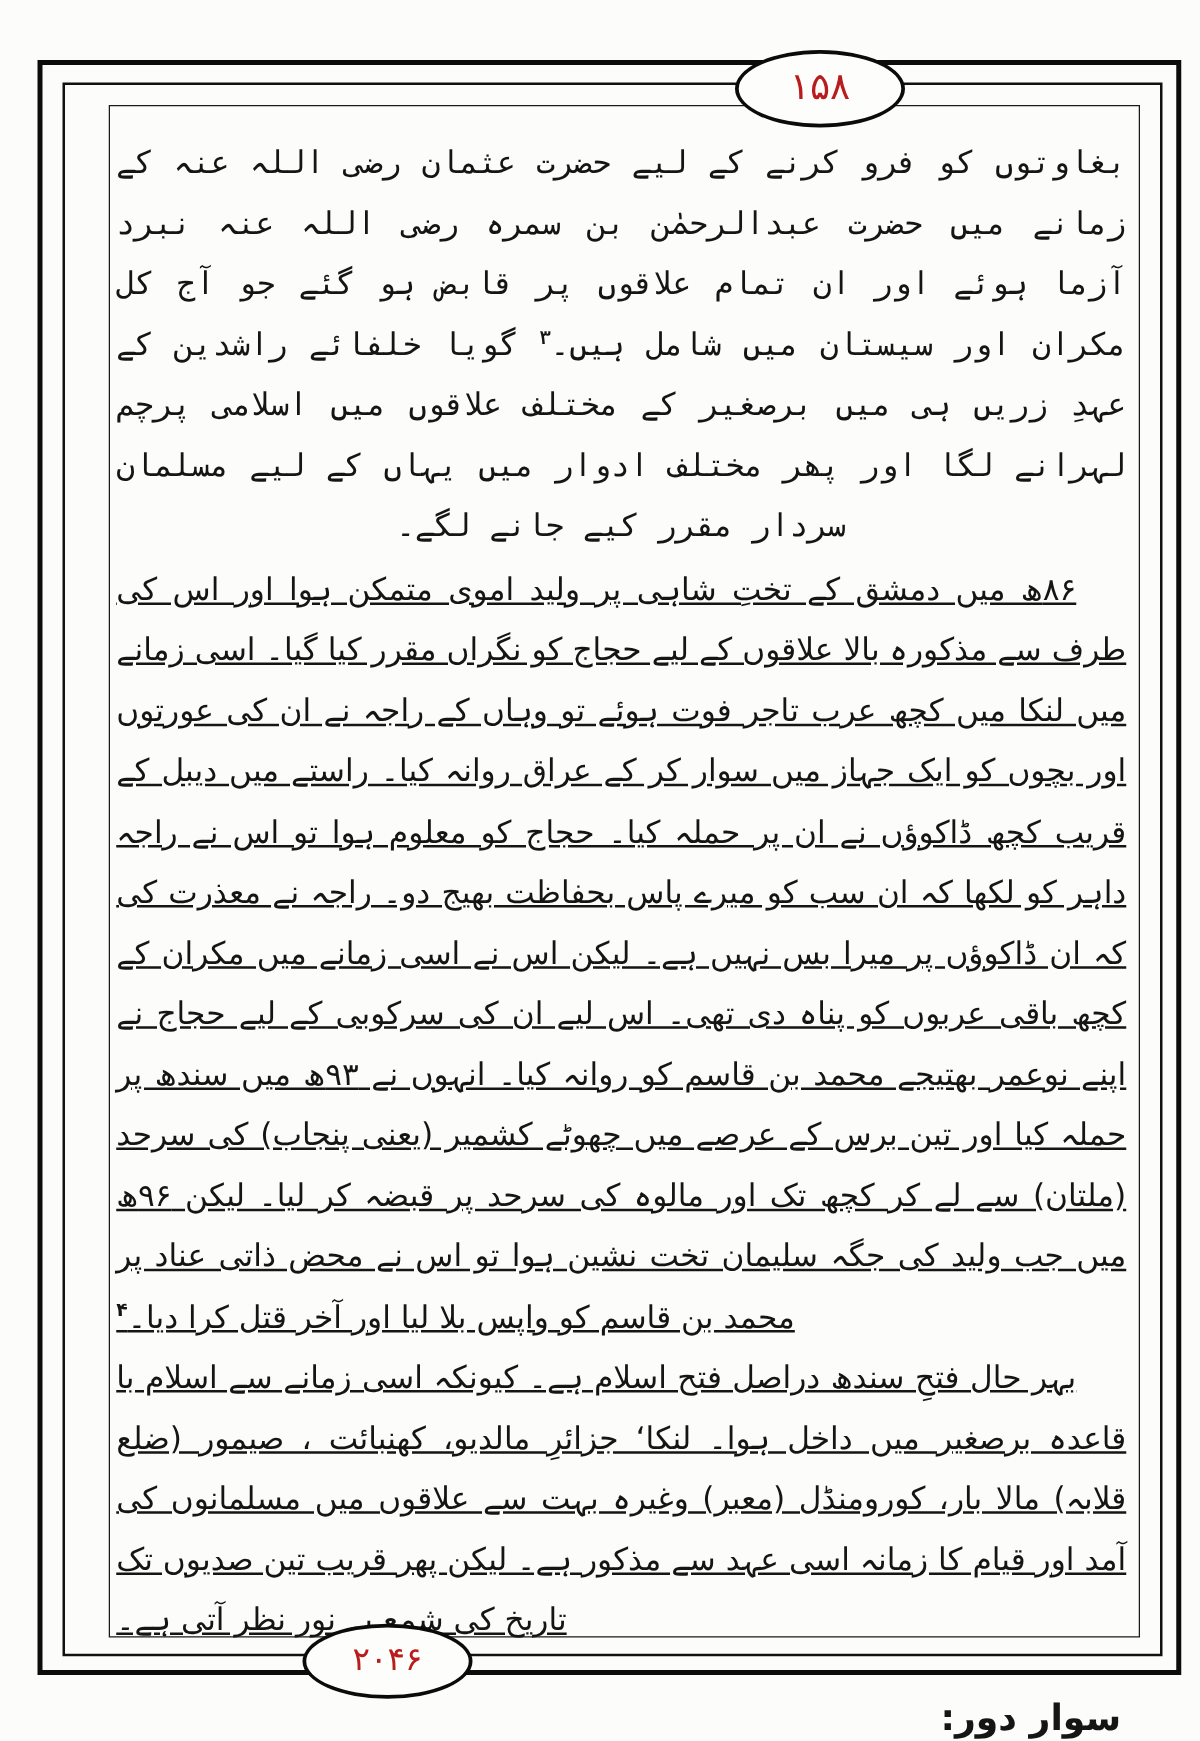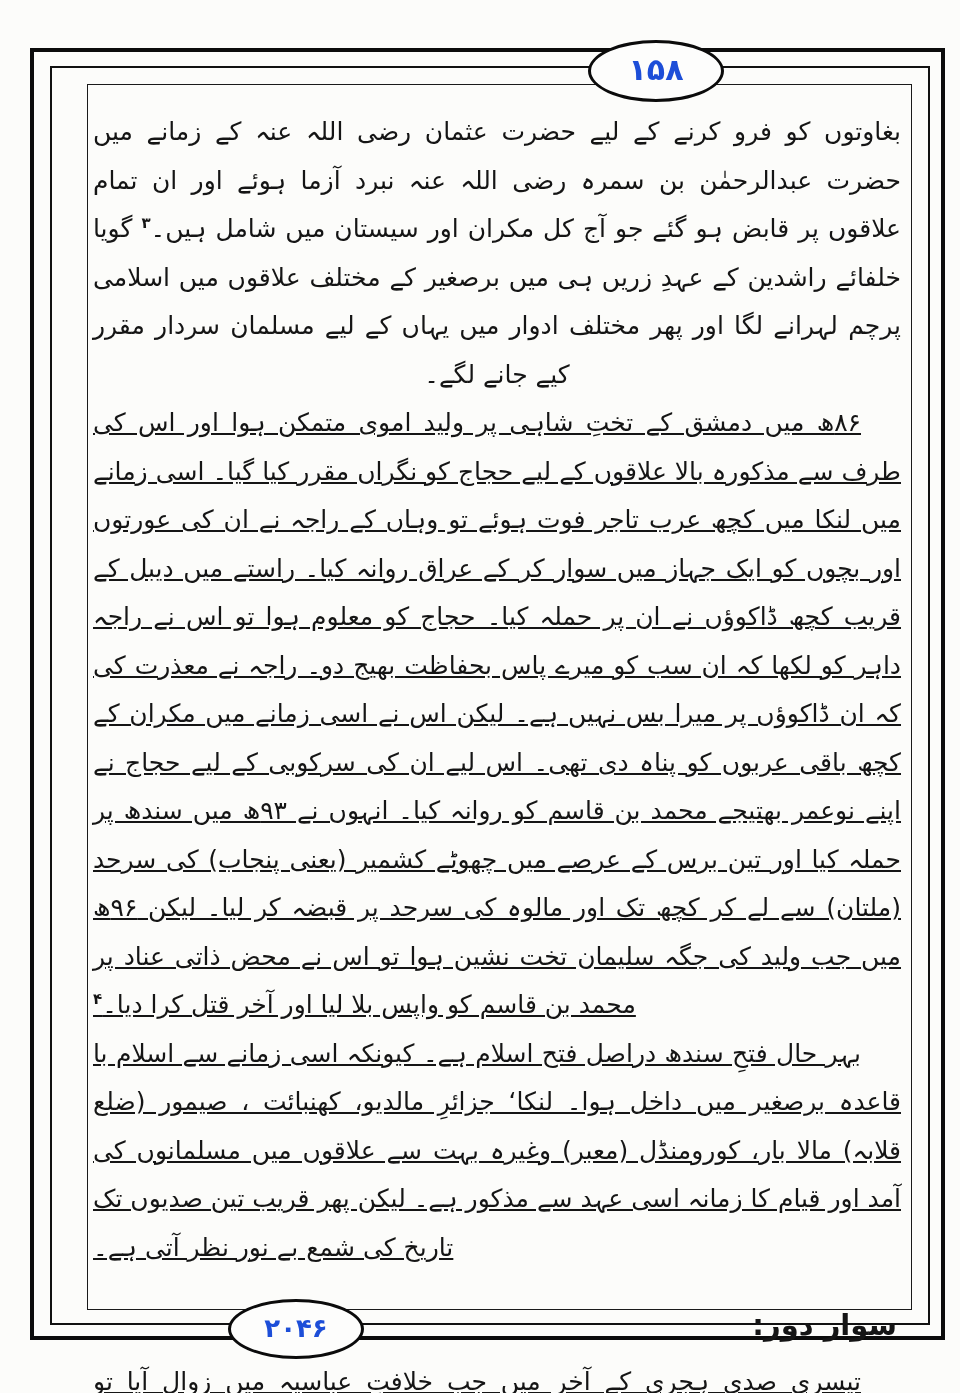--- a/index.html
+++ b/index.html
@@ -15,37 +15,37 @@
   .frame-mid{left:50px;top:66px;right:30px;bottom:68px;border:2px solid #111;}
   .frame-inner{left:87px;top:84px;right:48px;bottom:83px;border:1.5px solid #1a1a1a;}
 
   
   .cartouche{
     position:absolute;z-index:6;background:#fdfdfc;
     border:3.5px solid #0b0b0b;border-radius:50%;
     display:flex;align-items:center;justify-content:center;
   }
   .cartouche-top{left:588px;top:40px;width:130px;height:56px;}
-  .cartouche-bottom{left:228px;top:1299px;width:130px;height:54px;}
+  .cartouche-bottom{left:242px;top:1299px;width:130px;height:54px;}
   .cartouche .num{
-    font-weight:bold;letter-spacing:3px;line-height:1;
-    font-size:30px;color:#1d4ed8;transform:translateY(-1px);
+    font-weight:normal;letter-spacing:3px;line-height:1;
+    font-size:30px;color:#b91c1c;transform:translateY(-1px);
   }
   .cartouche-bottom .num{font-size:26px;}
 
   
   .text-area{
     position:absolute;left:93px;top:108px;width:808px;z-index:3;
     direction:rtl;unicode-bidi:embed;
     font-size:25px;line-height:48.5px;
     text-align:justify;
   }
   .text-area p{margin:0;}
   .para-indent{text-indent:40px;text-decoration:underline;}
-  .p1{text-align-last:center;}
+  .p1{text-align-last:center;font-family:Liberation Mono, monospace;}
   .p2{text-align-last:left;}
   .p3{text-align-last:left;}
   .p4{text-align-last:justify;}
   sup.fn{font-size:15px;line-height:0;vertical-align:9px;font-weight:bold;}
   .section-heading{
     font-weight:bold;font-size:29px;line-height:46px;
     margin:30px 4px 10px 0;text-align:right;text-align-last:right;
   }
 </style>
 </head>

